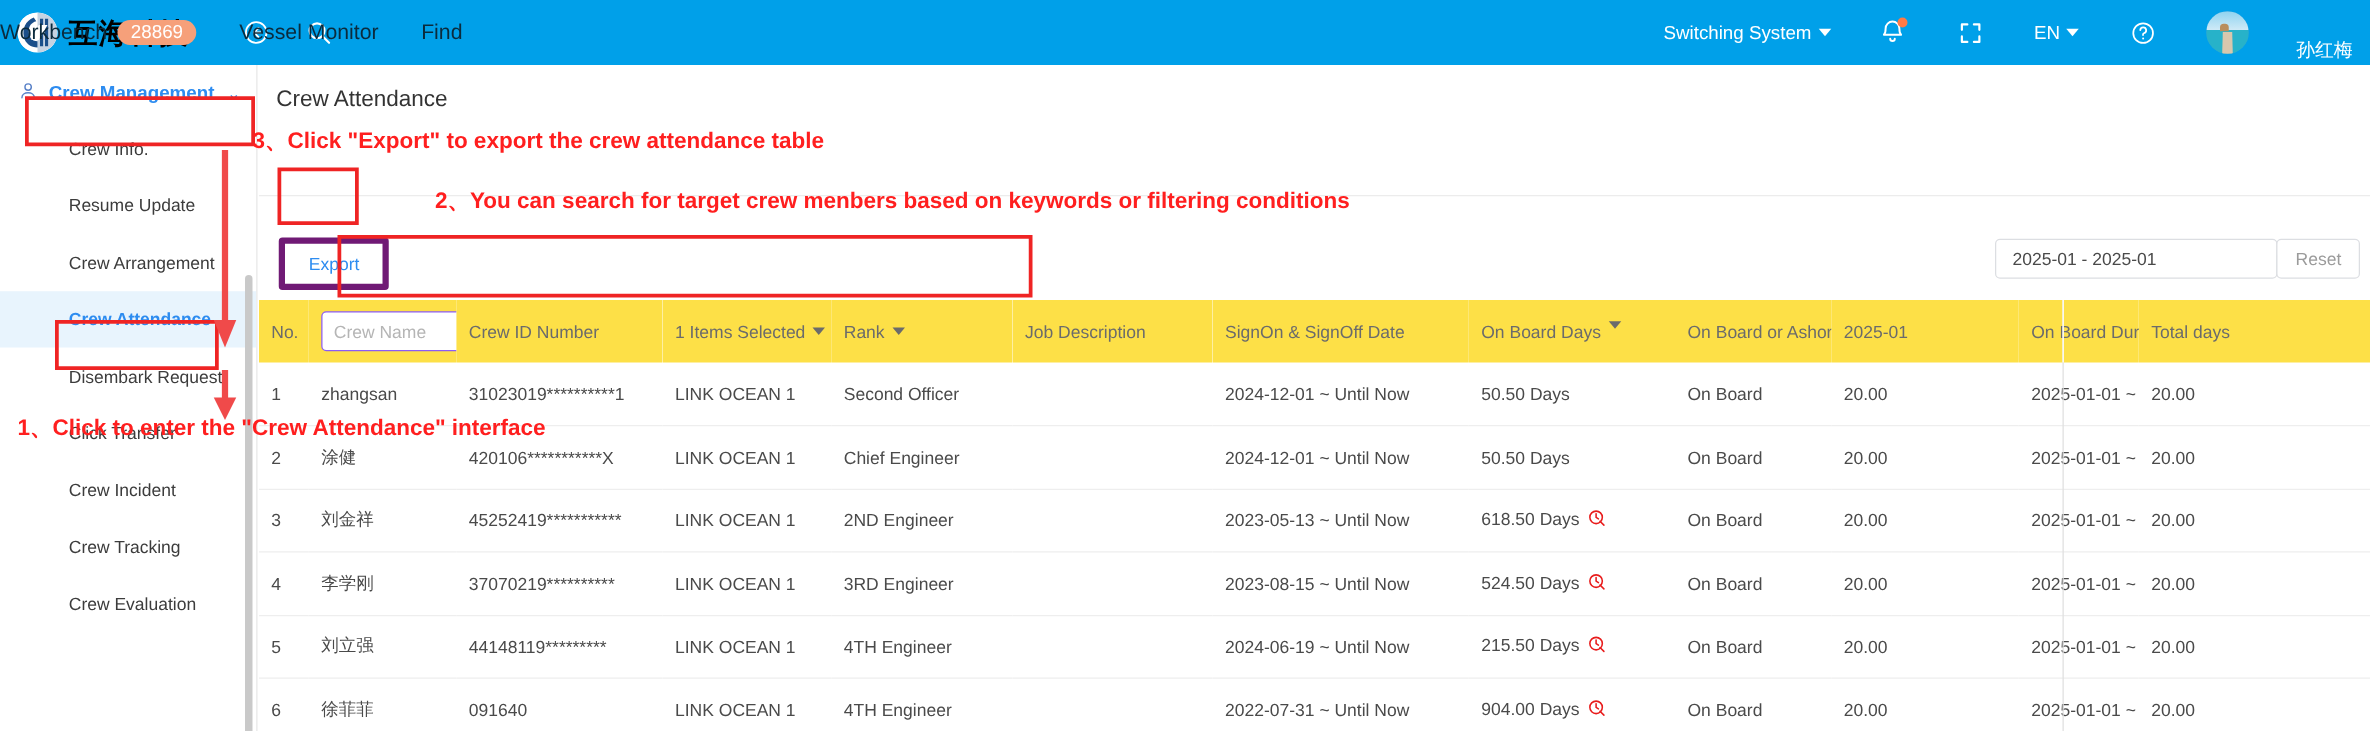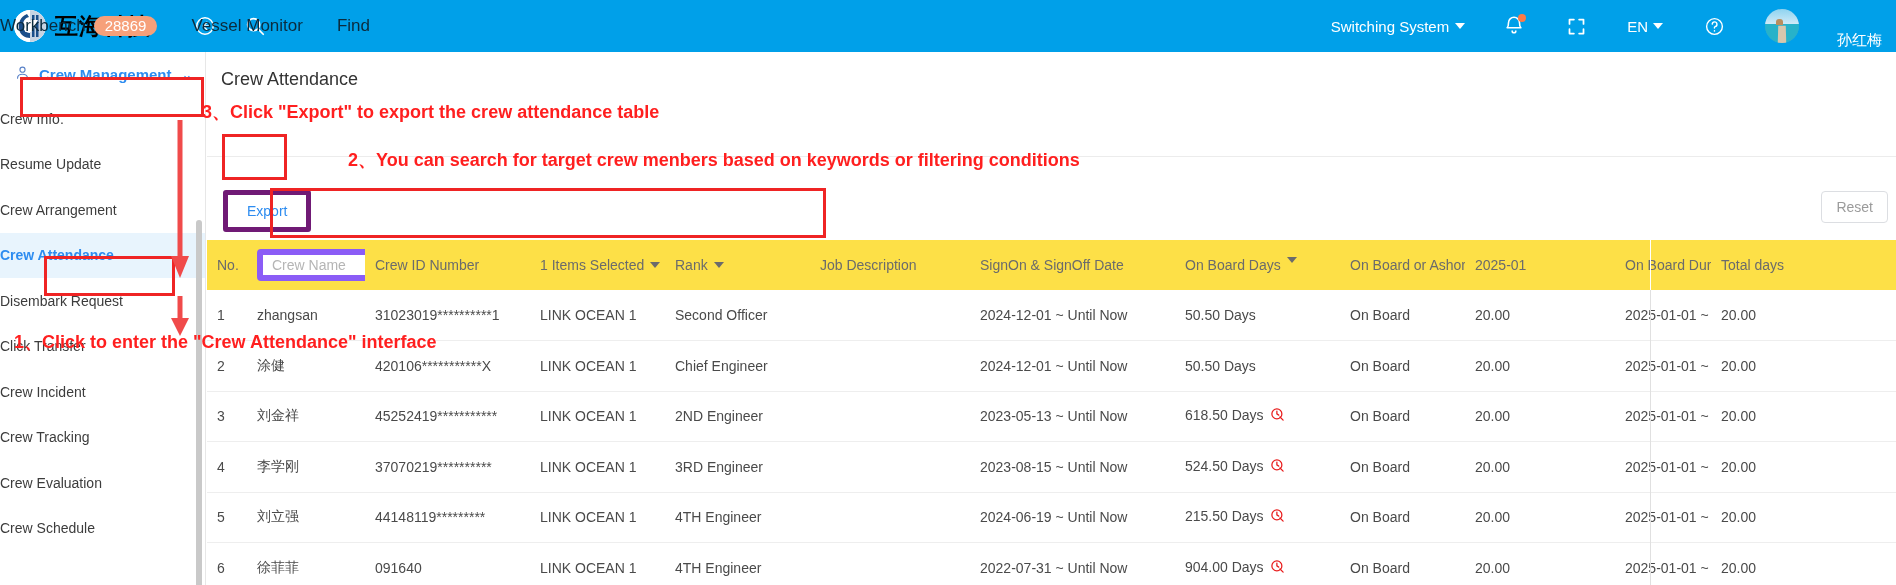--- a/index.html
+++ b/index.html
@@ -113,21 +113,21 @@
     display: flex; align-items: center; gap: 8px;
     height: 44px; padding-left: 14px;
     color: #2d8cf0; font-size: 15px; font-weight: bold;
     cursor: pointer;
   }
   .sb-group .chev {
     margin-left: 2px; font-size: 13px; font-weight: normal;
   }
   .sb-item {
     height: 45.5px; display: flex; align-items: center;
-    font-size: 14px; color: #3c3c3c;
+    padding-left: 55px; font-size: 14px; color: #3c3c3c;
     cursor: pointer; white-space: nowrap;
   }
   .sb-item.active {
     background: #e8f4fd; color: #2d8cf0; font-weight: bold;
   }
   .sb-scroll {
     position: absolute; right: 3px; top: 168px;
     width: 6px; height: 390px; border-radius: 3px;
     background: #c9c9c9;
   }
@@ -191,21 +191,21 @@
     height: 50.5px; padding: 0 0 0 10px;
     border-bottom: 1px solid #eeeeee;
     vertical-align: middle; white-space: nowrap; overflow: hidden;
   }
   .th-sort { display: inline-flex; align-items: flex-start; gap: 6px; cursor: pointer; }
   .th-sel {
     display: inline-flex; align-items: center; gap: 6px; cursor: pointer;
   }
   .crew-name-input {
     width: 118px; height: 32px;
-    border: 6px solid #8b5cf6; border-radius: 4px;
+    border: 1px solid #8b5cf6; border-radius: 4px;
     background: #fff; font-size: 14px; color: #333;
     padding: 0 9px; font-family: inherit; outline: none;
   }
   .crew-name-input::placeholder { color: #b5b5b5; }
   .warn-icon { margin-left: 6px; vertical-align: -2px; }
   .dur-cell { line-height: 1.45; white-space: normal; font-size: 13.5px; }
   .col-sep {
     position: absolute; left: 1443px; top: 188px;
     width: 1px; height: 345px; background: #e0e0e0;
   }
@@ -344,33 +344,31 @@
     </div>
     <div class="sb-item">
       <span>Crew Incident</span>
     </div>
     <div class="sb-item">
       <span>Crew Tracking</span>
     </div>
     <div class="sb-item">
       <span>Crew Evaluation</span>
     </div>
-    <div class="sb-item">
-      <span>Crew Schedule</span>
-    </div>
 
     <div class="sb-scroll"></div>
   </div>
 
   <div class="main">
     <div class="page-title">Crew Attendance</div>
     <div class="title-rule"></div>
 
     <div class="toolbar">
       <button class="btn-export">Export</button>
+      <div class="date-range">2025-01 - 2025-01</div>
       <button class="btn-reset">Reset</button>
     </div>
 
     <div class="table-wrap">
       <table class="crew">
         <colgroup>
           <col style="width:40px">
             <col style="width:118px">
             <col style="width:165px">
           <col style="width:135px">

